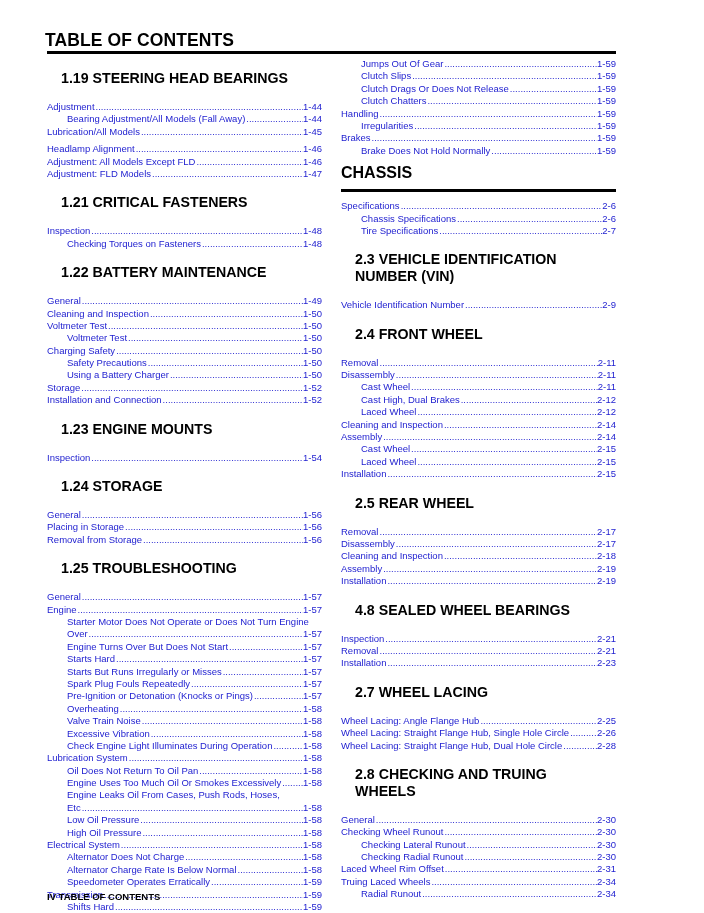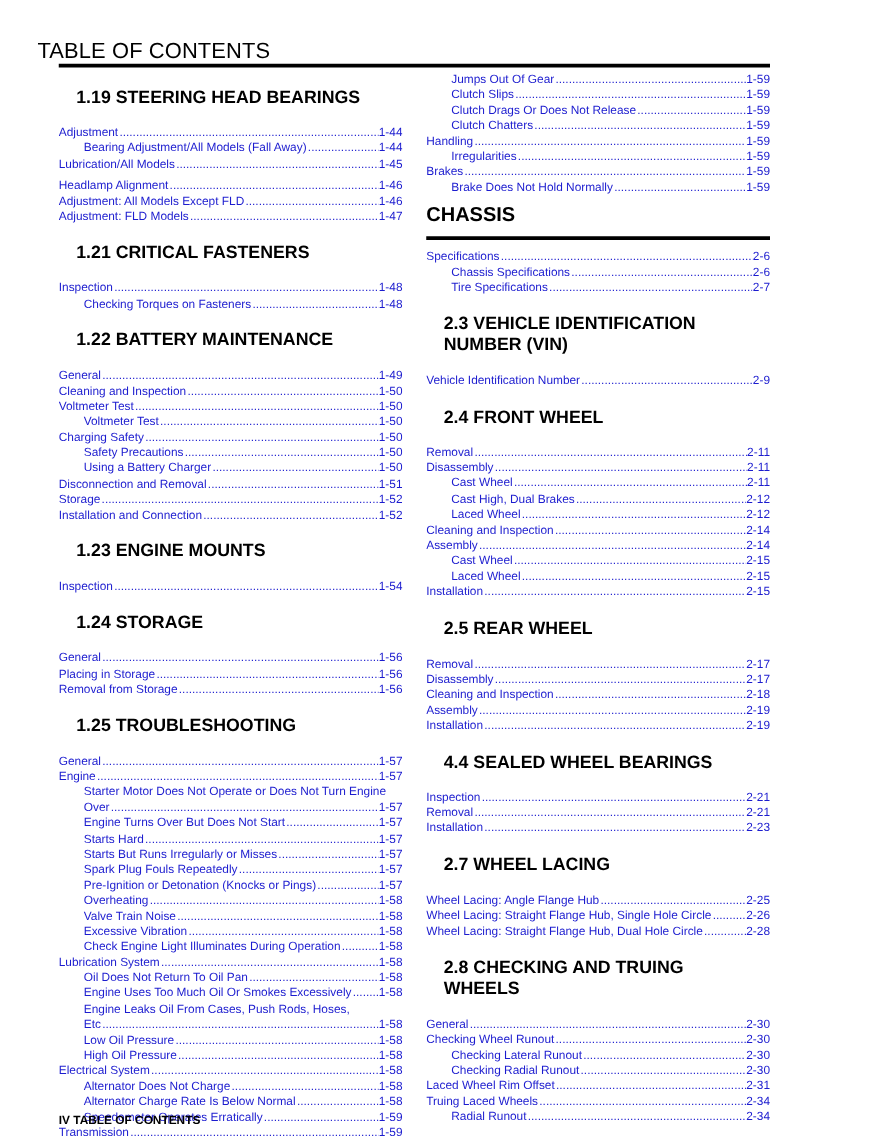--- a/index.html
+++ b/index.html
@@ -1,17 +1,17 @@
 <!DOCTYPE html>
 <html><head>
 <meta charset="utf-8">
 <style>
   html, body { margin: 0; padding: 0; background: #ffffff; }
   body { width: 704px; height: 913px; position: relative; overflow: hidden; font-family: "Liberation Sans", sans-serif; }
-  .page-title { position: absolute; left: 30px; top: 30px; font-size: 17.5px; font-weight: normal; color: #000; letter-spacing: 0.1px; }
+  .page-title { position: absolute; left: 45px; top: 30px; font-size: 17.5px; font-weight: bold; color: #000; letter-spacing: 0.1px; }
   .top-rule { position: absolute; left: 47px; top: 51px; width: 569px; height: 3px; background: #000; }
   .col { position: absolute; width: 275px; }
   .col-left { left: 47px; top: 56px; }
   .col-right { left: 341px; top: 56px; }
   .sec-title { font-size: 14.2px; font-weight: bold; color: #000; line-height: 17px; margin: 14px; }
   .section { margin-bottom: 5px; }
   .entries { margin-top: 3px; }
   .entry { position: relative; height: 12.4px; line-height: 12.4px; font-size: 9.5px; color: #1c1ccf; white-space: nowrap; overflow: hidden; display: flex; }
   .entry.sub { padding-left: 20px; }
   .entry .lbl { flex: 0 0 auto; background: #fff; padding-right: 1px; }
@@ -115,25 +115,20 @@
           <span class="lbl">Safety  Precautions</span>
           <span class="dots"></span>
           <span class="pg">1-50</span>
         </div>
         <div class="entry sub">
           <span class="lbl">Using a Battery Charger</span>
           <span class="dots"></span>
           <span class="pg">1-50</span>
         </div>
         <div class="entry">
-          <span class="lbl">Disconnection and Removal</span>
-          <span class="dots"></span>
-          <span class="pg">1-51</span>
-        </div>
-        <div class="entry">
           <span class="lbl">Storage</span>
           <span class="dots"></span>
           <span class="pg">1-52</span>
         </div>
         <div class="entry">
           <span class="lbl">Installation  and  Connection</span>
           <span class="dots"></span>
           <span class="pg">1-52</span>
         </div>
       </div>
@@ -455,21 +450,21 @@
             <span class="pg">2-19</span>
           </div>
           <div class="entry">
             <span class="lbl">Installation</span>
             <span class="dots"></span>
             <span class="pg">2-19</span>
           </div>
         </div>
       </div>
       <div class="section">
-        <div class="sec-title">4.4 SEALED WHEEL BEARINGS</div>
+        <div class="sec-title">4.8 SEALED WHEEL BEARINGS</div>
         <div class="entries">
           <div class="entry">
             <span class="lbl">Inspection</span>
             <span class="dots"></span>
             <span class="pg">2-21</span>
           </div>
           <div class="entry">
             <span class="lbl">Removal</span>
             <span class="dots"></span>
             <span class="pg">2-21</span>

